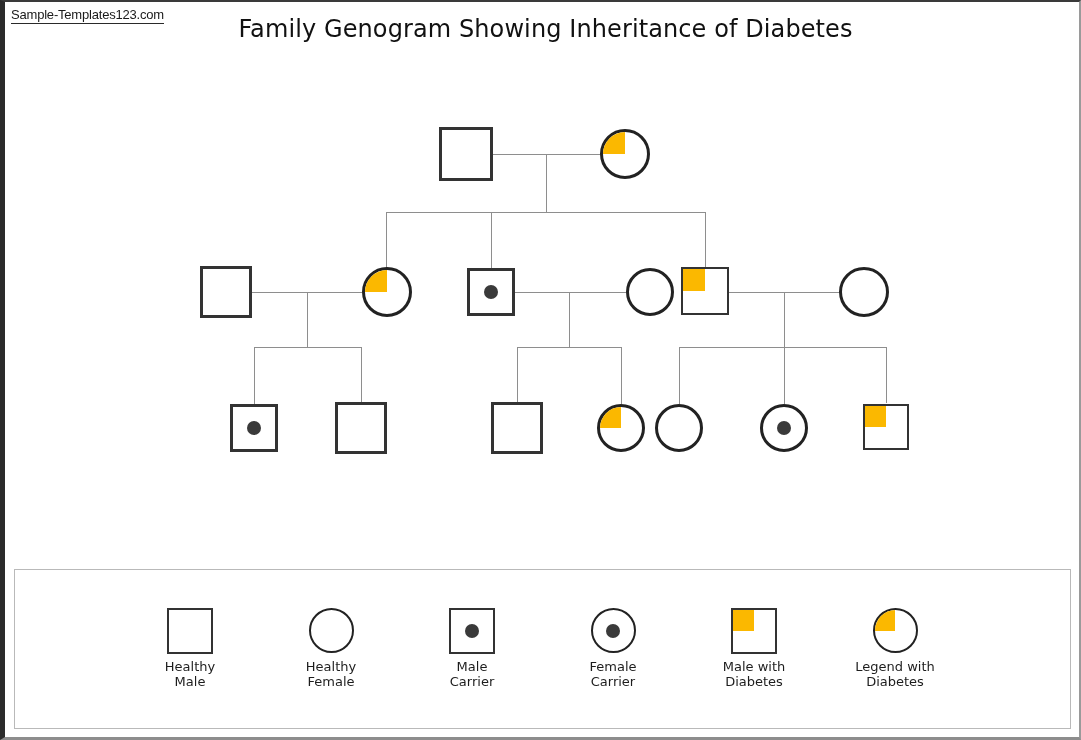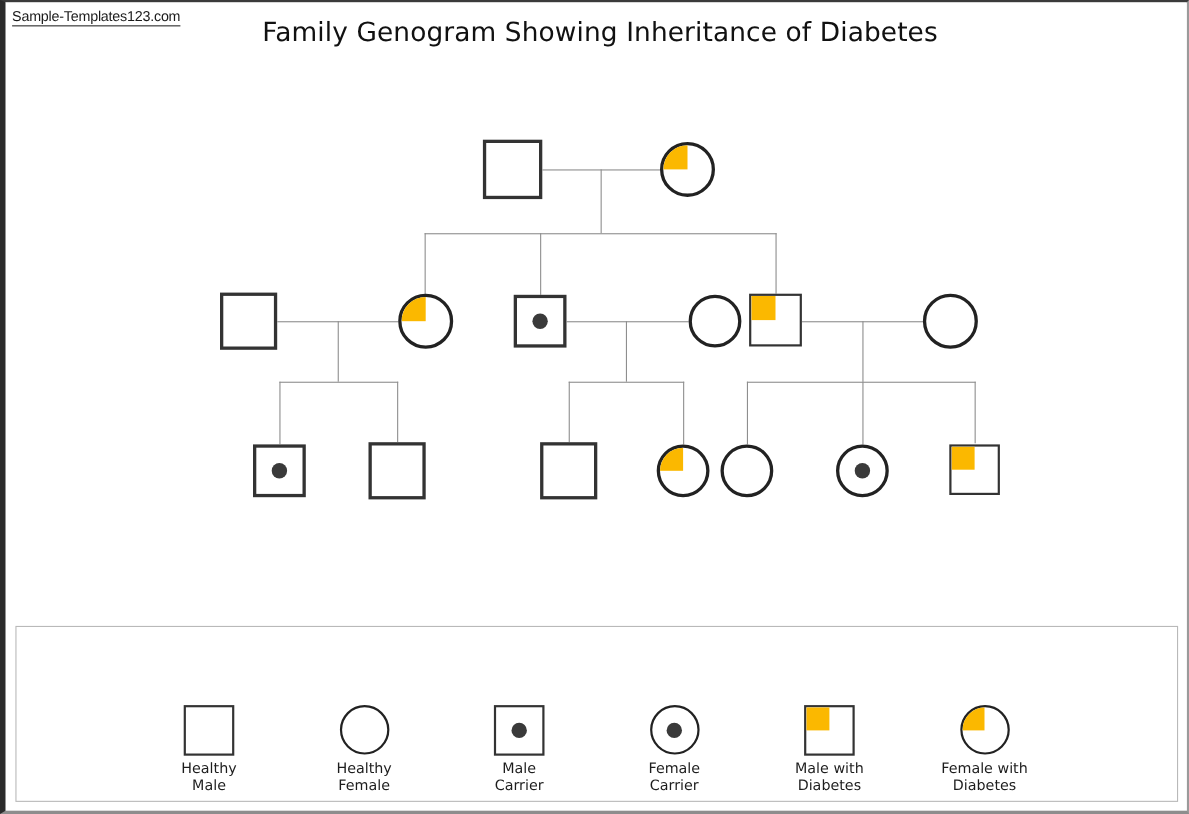--- a/index.html
+++ b/index.html
@@ -66,21 +66,21 @@
     box-sizing:border-box;
     background:#ffffff;
     border:1px solid #b9b9b9;
   }
   .legend-title{
     text-align:center;margin-top:17px;
     font-family:"DejaVu Sans", sans-serif;
     font-size:19px;color:#1a1a1a;
   }
   .legend-row{
-    position:absolute;left:0;top:69px;width:100%;
+    position:absolute;left:0;top:36px;width:100%;
     display:flex;justify-content:center;align-items:flex-start;
   }
   .legend-item{
     width:141px;display:flex;flex-direction:column;align-items:center;
   }
   .legend-sym{position:relative;width:52px;height:48px;}
   .legend-lbl{
     margin-top:6px;text-align:center;line-height:1.12;
     font-family:"DejaVu Sans", sans-serif;
     font-size:13px;color:#1d1d1d;
@@ -280,20 +280,20 @@
         </div>
         <div class="legend-item">
           <div class="legend-sym">
             <div style="position: absolute; width: 45px; height: 45px; left: 3.5px; top: 2px;">
               <div class="ci" style="border-width: 2px;">
                 <div class="quad" style="--dz: #FBB800;"></div>
               </div>
             </div>
           </div>
           <div class="legend-lbl">
-            <span>Female with</span>
+            <span>Legend with</span>
             <span>Diabetes</span>
           </div>
         </div>
       </div>
   </div>
 
 </div>
 
 </body></html>

